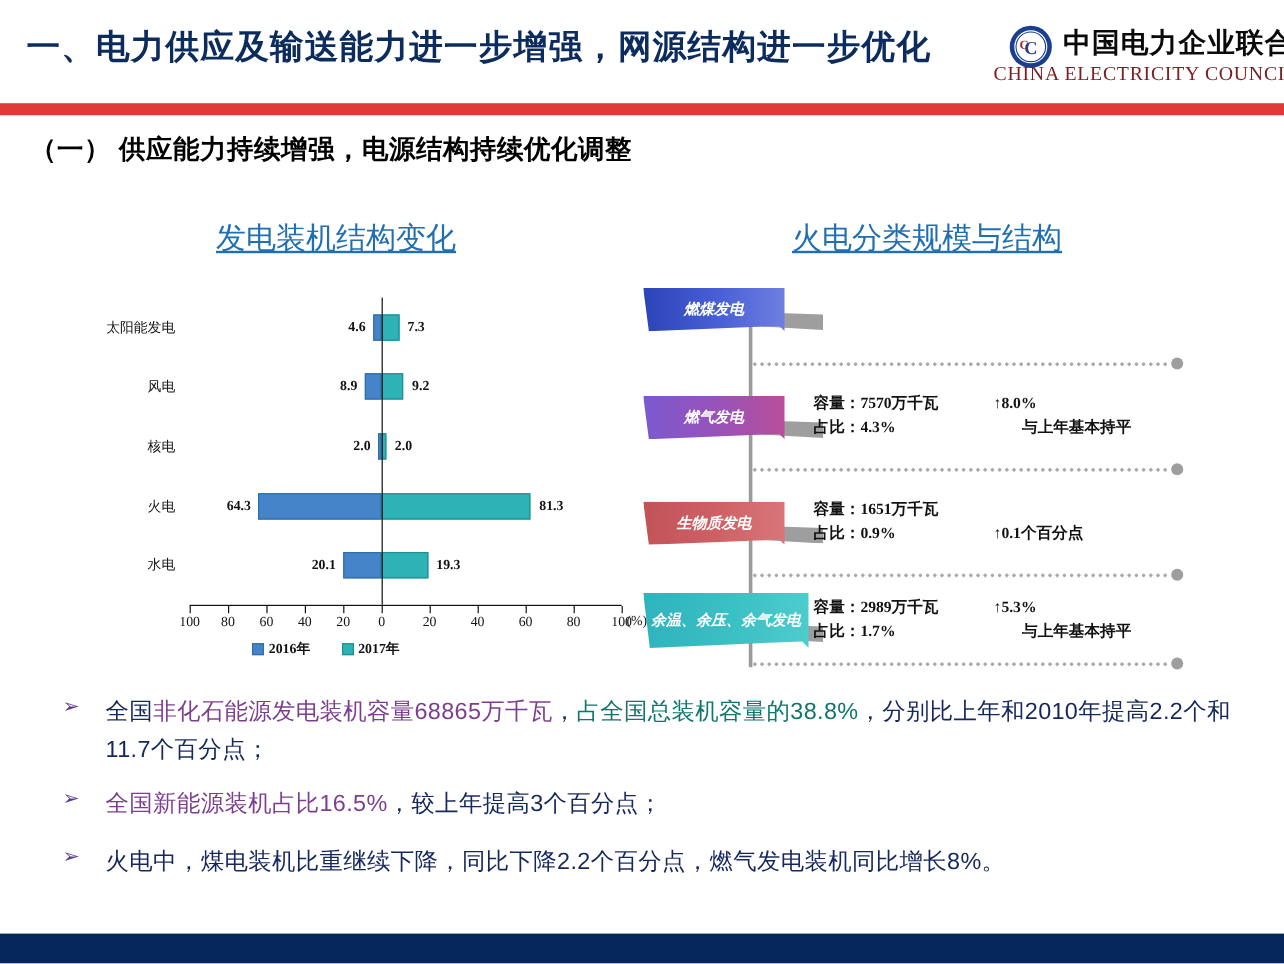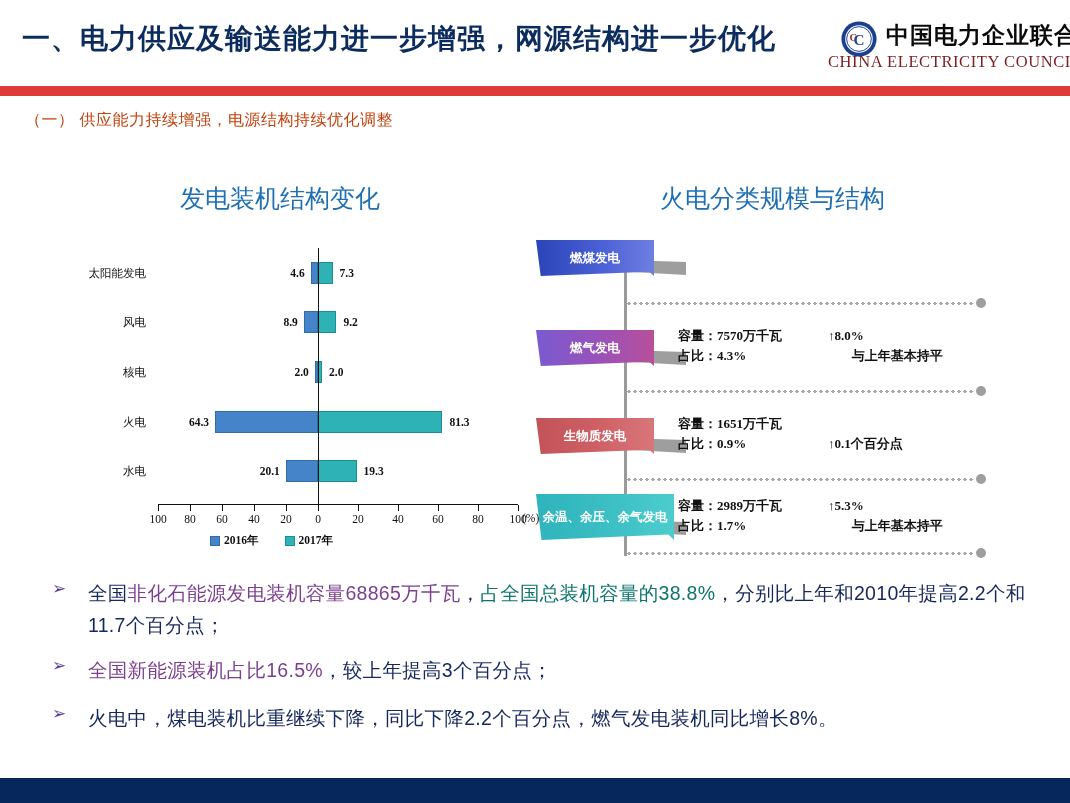--- a/index.html
+++ b/index.html
@@ -26,27 +26,27 @@
     letter-spacing:1px;white-space:nowrap;
   }
   .logo-en{
     position:absolute;left:0px;top:34px;width:230px;text-align:center;
     font-family:"Liberation Serif","DejaVu Serif",serif;
     font-size:16.5px;color:#7b1f24;letter-spacing:.6px;white-space:nowrap;
   }
 
   
   .subhead{
-    position:absolute;left:25px;top:110px;font-size:16px;font-weight:normal;color:#c2410c;
+    position:absolute;left:25px;top:110px;font-size:22px;font-weight:bold;color:#000000;
     white-space:nowrap;letter-spacing:.5px;
   }
 
   
   .sec-title{
-    position:absolute;font-size:25px;color:#1f6fb2;font-weight:normal;white-space:nowrap;
+    position:absolute;font-size:25px;color:#1f6fb2;font-weight:normal;white-space:nowrap;text-decoration:underline;
   }
   #t-left{left:180px;top:182px;}
   #t-right{left:660px;top:182px;}
 
   
   .chart{position:absolute;left:60px;top:248px;width:460px;height:300px;}
   .c-rows{position:absolute;left:0;top:0;width:460px;height:248px;}
   .c-row{position:relative;height:49.6px;}
   .c-label{
     position:absolute;left:0;top:50%;transform:translateY(-50%);width:86px;text-align:right;
@@ -88,20 +88,21 @@
   
   .rdiag{position:absolute;left:528px;top:240px;width:510px;height:320px;}
   .spine{position:absolute;left:96px;top:4px;width:3px;height:312px;background:#9a9a9a;}
   .ritem{position:absolute;left:0;width:510px;height:72px;}
   .banner{
     position:absolute;left:8px;top:0;width:118px;height:36px;
     display:flex;align-items:center;justify-content:center;text-align:center;
     color:#fff;font-size:12.5px;font-weight:bold;line-height:1.15;
     clip-path:polygon(0 0,100% 0,100% 100%,96% 88%,4% 100%);
     box-shadow:none;
+    font-style:italic;
   }
   .banner.wide{width:138px;height:46px;top:-6px;}
   .b-coal{background:linear-gradient(90deg,#2b44b8 0%,#4a60d6 55%,#6f7fe0 100%);}
   .b-gas{background:linear-gradient(90deg,#7a5ad0 0%,#9a52b8 55%,#b84f9a 100%);}
   .b-bio{background:linear-gradient(90deg,#c25359 0%,#cf6166 55%,#d8767a 100%);}
   .b-res{background:linear-gradient(90deg,#2fb3bd 0%,#3cc0c4 55%,#4dcccd 100%);}
   .ribbon{
     position:absolute;left:96px;top:20px;width:62px;height:15px;background:#9e9e9e;
     clip-path:polygon(0 0,100% 14%,100% 100%,0 76%);
   }

